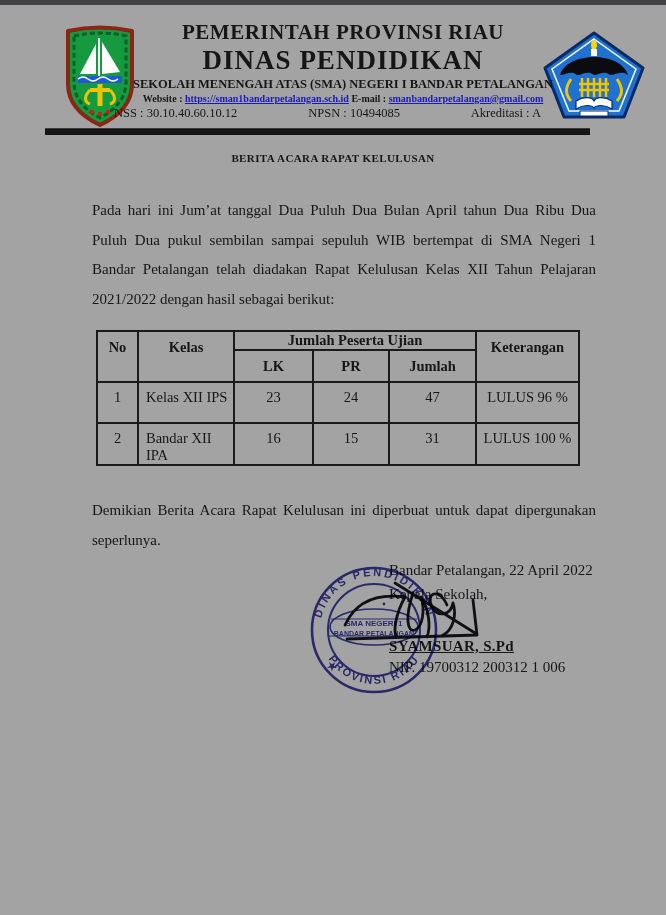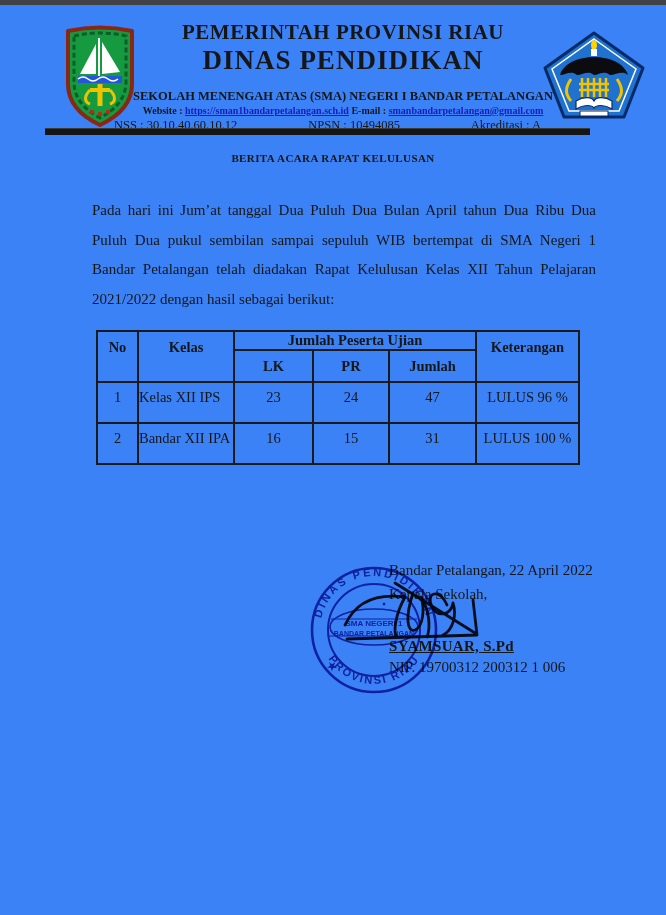--- a/index.html
+++ b/index.html
@@ -1,28 +1,28 @@
 <!DOCTYPE html>
 <html><head>
 <meta charset="utf-8">
 <style>
   * { margin:0; padding:0; box-sizing:border-box; }
   html,body { width:666px; height:915px; }
   body { background:#ffffff; }
   .page {
-    position:relative; width:666px; height:915px; background:#3b82f6;
+    position:relative; width:666px; height:915px; background:#a3a3a3;
     overflow:hidden; font-family:"Liberation Serif", serif; color:#161616;
   }
   .top-strip { position:absolute; top:0; left:0; width:666px; height:5px; background:#424244; }
 
   
   .head-text { position:absolute; top:20px; left:100px; width:486px; text-align:center; }
   .gov-line    { font-size:21px; font-weight:bold; line-height:25px; letter-spacing:.5px; }
   .agency-line { font-size:27px; font-weight:bold; line-height:30px; letter-spacing:1px; }
-  .school-line { font-size:12.5px; font-weight:bold; line-height:15px; margin-top:14px; }
+  .school-line { font-size:12.5px; font-weight:bold; line-height:15px; margin-top:2px; }
   .addr-line   { font-size:11.5px; font-weight:bold; line-height:14px; white-space:nowrap; }
   .web-line    { font-size:10px; font-weight:bold; line-height:14px; white-space:nowrap; }
   .web-line a  { color:#1a1ab8; text-decoration:underline; font-weight:bold; }
   .nss-line    { font-size:12.5px; line-height:15px; display:flex; justify-content:space-between;
                  padding:0 45px 0 14px; }
   .rule { position:absolute; top:129px; left:45px; width:545px; height:6px; background:#151515;
           box-shadow:0 -1px 0 #3a3a3a; }
   .logo { position:absolute; }
   .logo-left  { top:24px; left:62px; }
   .logo-right { top:31px; left:543px; }
@@ -38,21 +38,21 @@
   
   table.kelulusan { position:absolute; top:330px; left:96px; width:482px;
                     border-collapse:collapse; font-size:14.5px; table-layout:fixed; }
   table.kelulusan th, table.kelulusan td { border:2px solid #1a1a1a; }
   table.kelulusan th { font-weight:bold; text-align:center; vertical-align:middle; }
   th.merged { padding-bottom:18px; }
   tr.group-row { height:18px;margin-top:36px; }
   tr.sub-row   { height:32px; }
   tr.data-row  { height:41px; }
   tr.data-row td { vertical-align:top; padding-top:6px; text-align:center; }
-  tr.data-row td.kelas-cell { text-align:left; }
+  tr.data-row td.kelas-cell { text-align:left; padding-left:7px; }
 
   
   .sig-date { position:absolute; top:562px; left:389px; font-size:15px; }
   .sig-role { position:absolute; top:586px; left:389px; font-size:15px; }
   .sig-name { position:absolute; top:638px; left:389px; font-size:15px; font-weight:bold;
               text-decoration:underline; letter-spacing:.3px; }
   .sig-nip  { position:absolute; top:659px; left:389px; font-size:15px; }
   .stamp-svg { position:absolute; top:560px; left:306px; opacity:.9; mix-blend-mode:multiply; }
   .stamp-svg text { font-family:"Liberation Sans", sans-serif; font-weight:bold; fill:#2b2b9c; }
   .sign-svg  { position:absolute; top:575px; left:335px; mix-blend-mode:multiply; }
@@ -156,20 +156,21 @@
       <td>2</td>
       <td class="kelas-cell">Bandar XII IPA</td>
       <td>16</td>
       <td>15</td>
       <td>31</td>
       <td>LULUS 100 %</td>
     </tr>
   </tbody>
     </table>
 
+  <p class="para para-close">Demikian Berita Acara Rapat Kelulusan ini diperbuat untuk dapat dipergunakan seperlunya.</p>
 
   <div>
     <div class="sig-date">Bandar Petalangan, 22 April 2022</div>
     <div class="sig-role">Kepala Sekolah,</div>
     <div class="sig-name">SYAMSUAR, S.Pd</div>
     <div class="sig-nip">NIP. 19700312 200312 1 006</div>
 
     <svg class="stamp-svg" width="140" height="140" viewBox="0 0 140 140">
       <g stroke="#2b2b9c" fill="none">
         <circle cx="68" cy="70" r="62" stroke-width="2.6"></circle>

